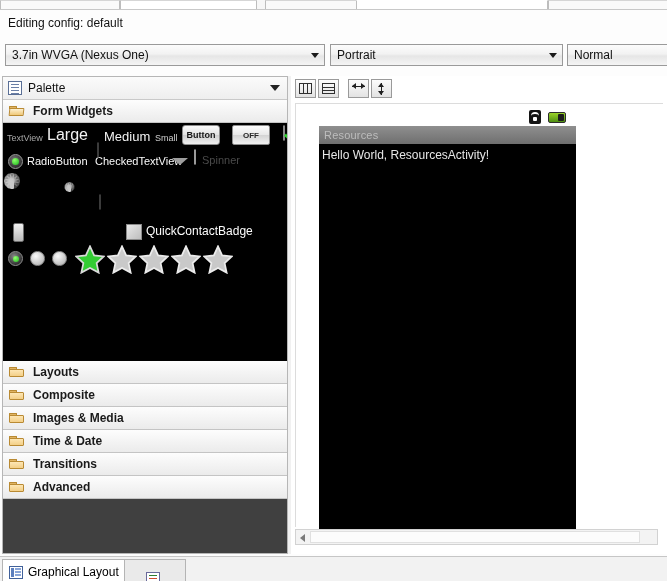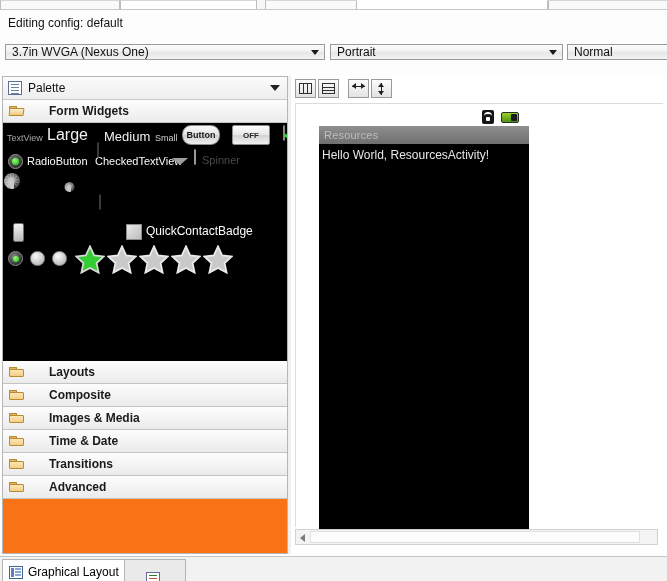--- a/index.html
+++ b/index.html
@@ -34,21 +34,21 @@
 
   
   .config-label {
     position: absolute; left: 8px; top: 16px;
     font-size: 12px; color: #111;
     white-space: nowrap;
   }
 
   
   .combo {
-    position: absolute; top: 44px; height: 16px;
+    position: absolute; top: 44px; height: 22px;
     background: linear-gradient(to bottom,#fcfcfc 0%, #f2f2f2 45%, #e6e6e6 55%, #f4f4f4 100%);
     border: 1px solid #9a9a9a;
     box-sizing: border-box;
     display: flex; align-items: center;
   }
   .combo .combo-text {
     padding-left: 6px; font-size: 12px; color: #111;
     flex: 1; white-space: nowrap; overflow: hidden;
   }
   .combo .combo-arrow {
@@ -63,21 +63,21 @@
     border-top: 5px solid #1a1a1a;
   }
   #combo-device { left: 5px; width: 320px; }
   #combo-orientation { left: 330px; width: 233px; }
   #combo-theme { left: 567px; width: 100px; border-right: none; }
 
   
   .palette-panel {
     position: absolute; left: 2px; top: 76px;
     width: 286px; height: 478px;
-    background: #f97316;
+    background: #404040;
     border: 1px solid #b6b6b6;
     box-sizing: border-box;
   }
   .palette-header {
     position: relative; height: 22px;
     background: linear-gradient(to bottom,#fbfbfb,#eeeeee);
     border-bottom: 1px solid #c9c9c9;
     display: flex; align-items: center;
   }
   .palette-header .ph-icon {
@@ -98,21 +98,20 @@
     border-right: 5px solid transparent;
     border-top: 6px solid #222;
   }
 
   
   .cat-row {
     height: 23px; display: flex; align-items: center;
     background: linear-gradient(to bottom,#fdfdfd,#ebebeb);
     border-bottom: 1px solid #c4c4c4;
     box-sizing: border-box;
-    gap: 16px;
   }
   .cat-row .folder {
     width: 16px; height: 12px; margin-left: 6px; margin-right: 8px;
     position: relative; flex: none;
   }
   .cat-row .folder::before {
     content:""; position:absolute; left:0; top:1px; width:6px; height:2px;
     background:#e0b463; border:1px solid #b98a33; border-bottom:none;
     border-radius:1px 1px 0 0;
   }
@@ -321,21 +320,21 @@
   .canvas-surface {
     position: absolute; left: 4px; top: 27px;
     width: 368px; height: 424px;
     background: #ffffff;
     border-left: 1px solid #dcdcdc;
     border-top: 1px solid #dcdcdc;
     box-sizing: border-box;
   }
   .device {
     position: absolute; left: 23px; top: 4px;
-    width: 210px; height: 428px;
+    width: 257px; height: 428px;
     background: #000000;
   }
   .dev-statusbar {
     position: relative; height: 18px; background: #ffffff;
     display: flex; align-items: center; justify-content: flex-end;
     padding-right: 10px;
   }
   .sig-icon {
     width: 12px; height: 14px; background: #141414; border-radius: 2px;
     margin-right: 7px; position: relative;
@@ -441,21 +440,21 @@
       <span class="cat-label">Form Widgets</span>
     </div>
 
     <div class="widget-canvas">
 
       
       <span class="wc-abs lbl-textview" style="left:4px; top:10px;">TextView</span>
       <span class="wc-abs lbl-large" style="left:44px; top:3px;">Large</span>
       <span class="wc-abs lbl-medium" style="left:93px; top:6px;">Medium</span>
       <span class="wc-abs lbl-small" style="left:152px; top:10px;">Small</span>
-      <span class="wc-abs and-btn" style="left:179px; top:2px; width:38px; height:20px;border-radius:9px;">Button</span>
+      <span class="wc-abs and-btn" style="left:179px; top:2px; width:38px; height:20px;">Button</span>
       <span class="wc-abs and-toggle" style="left:229px; top:2px; width:38px; height:20px;">OFF</span>
       <span class="wc-abs checkbox-glyph" style="left:280px; top:3px;"></span>
       
 
       
       <span class="wc-abs radio-glyph" style="left:5px; top:31px;"></span>
       <span class="wc-abs lbl-radio" style="left:24px; top:32px;">RadioButton</span>
       <span class="wc-abs lbl-ctv" style="left:92px; top:32px;">CheckedTextView</span>
       <span class="wc-abs spinner" style="left:189px; top:27px;">
         <span class="sp-text">Spinner</span>

